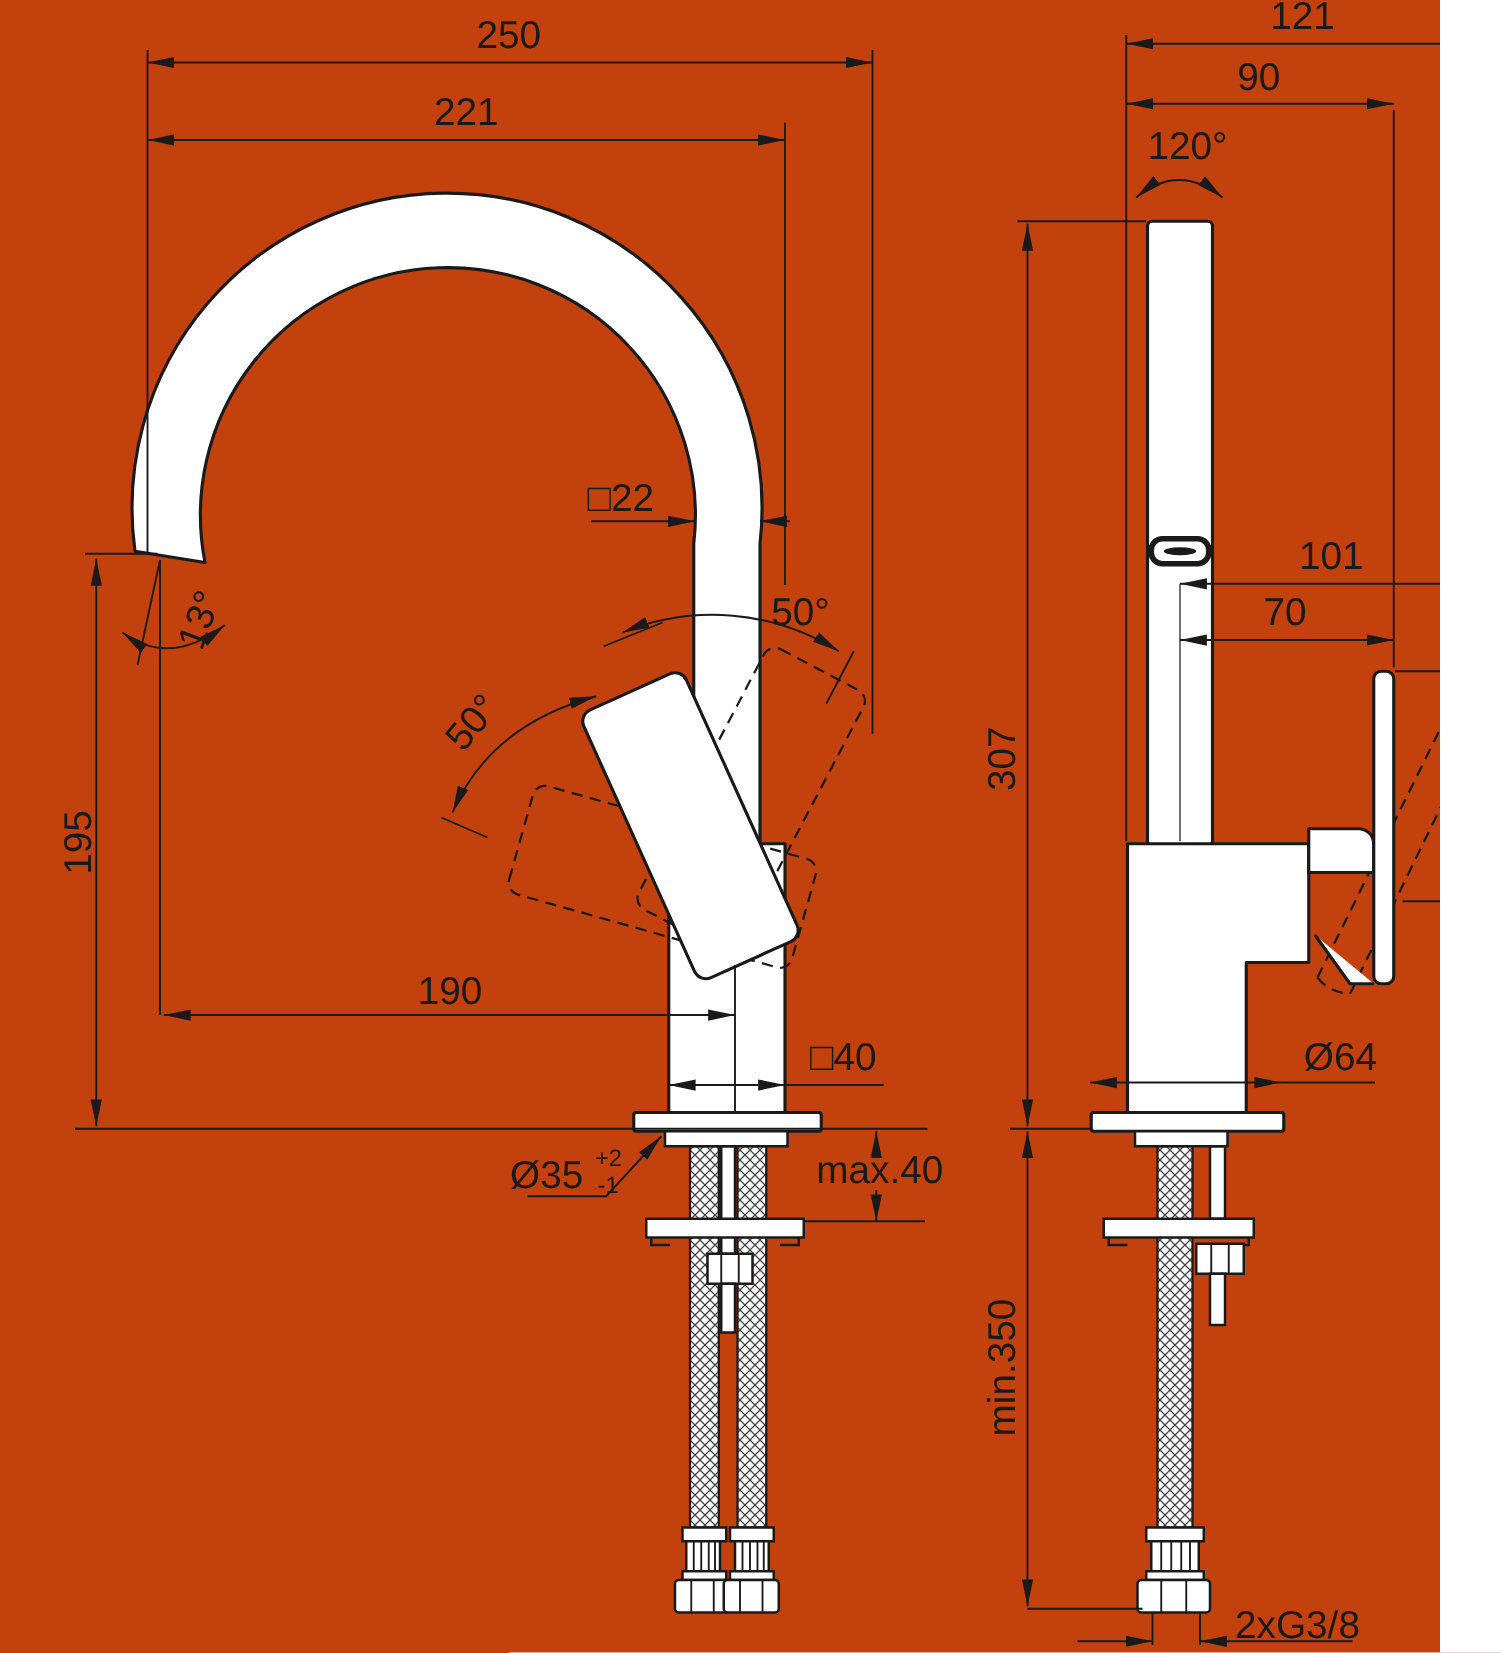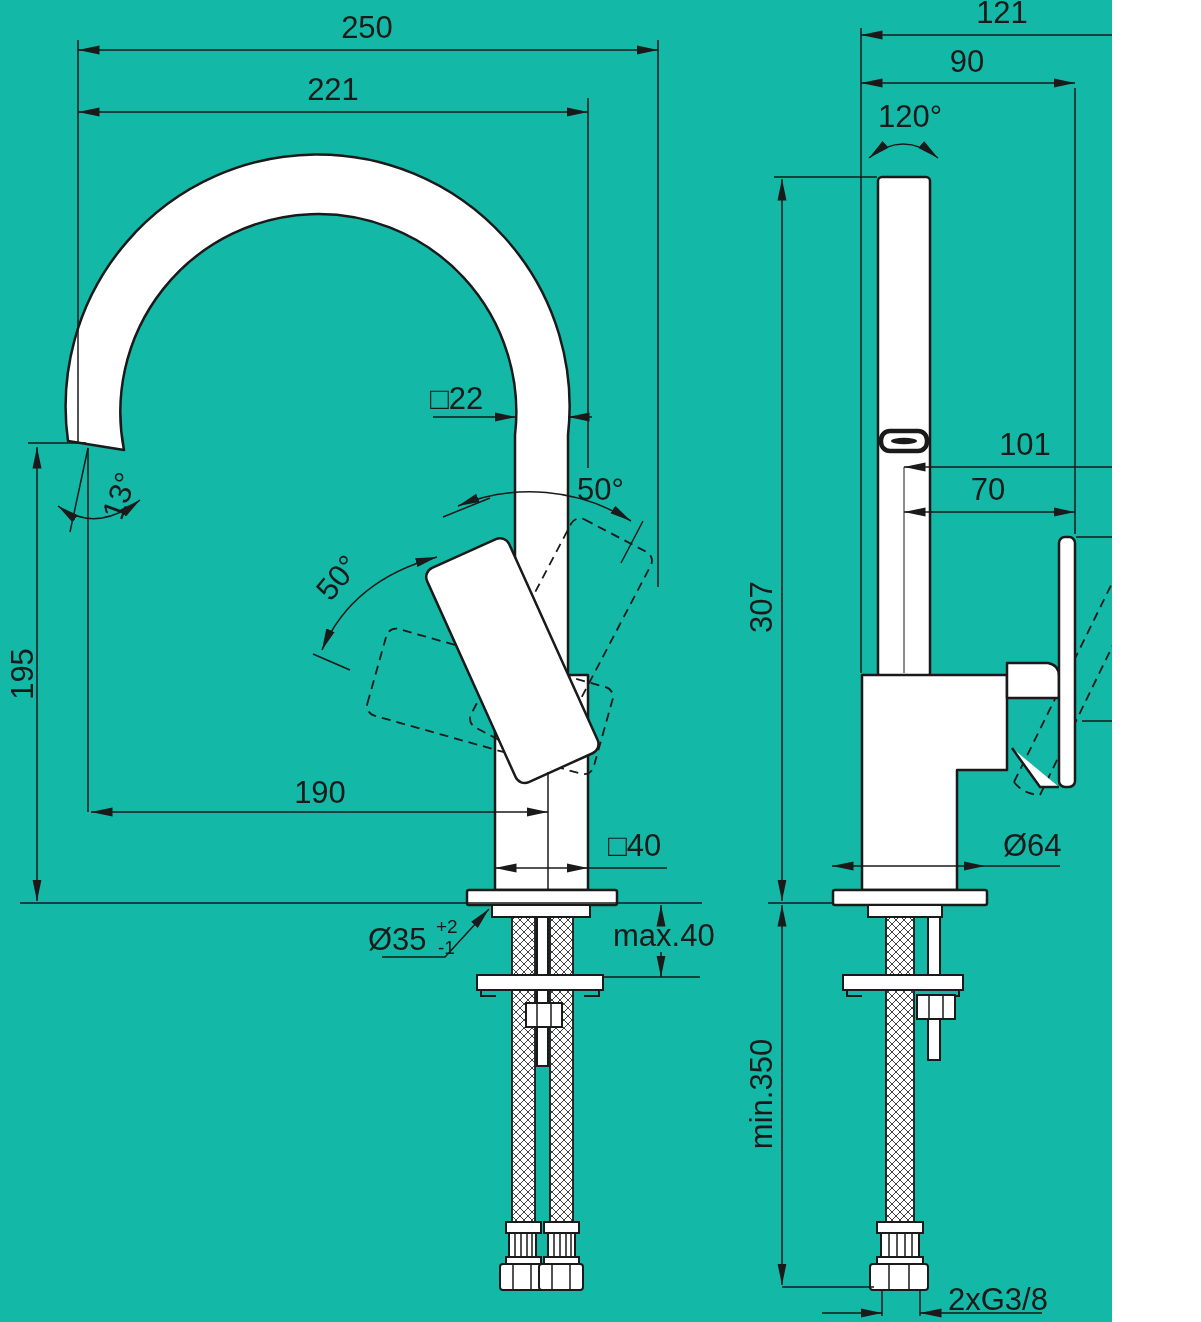--- a/index.html
+++ b/index.html
@@ -1,16 +1,16 @@
 <!DOCTYPE html>
 <html><head>
 <meta charset="utf-8">
 <style>
   html,body{margin:0;padding:0;background:#ffffff;}
-  .canvas{position:relative;width:1112px;height:1322px;background:#14b8a6;overflow:hidden;}
+  .canvas{position:relative;width:1112px;height:1322px;background:#c2410c;overflow:hidden;padding-left:40px;}
   svg{display:block;}
   text{font-family:"Liberation Sans","DejaVu Sans",sans-serif;fill:#1a1a1a;}
   .dimtxt{font-size:31px;}
   .toltxt{font-size:19px;}
   .outline{fill:#ffffff;stroke:#1a1a1a;stroke-width:2.5;stroke-linejoin:round;}
   .thin{fill:none;stroke:#1a1a1a;stroke-width:1.5;}
   .thin2{fill:none;stroke:#1a1a1a;stroke-width:2;}
   .dashed{fill:none;stroke:#1a1a1a;stroke-width:1.8;stroke-dasharray:9 6;}
   .det{fill:#ffffff;stroke:#1a1a1a;stroke-width:2;}
 </style>

